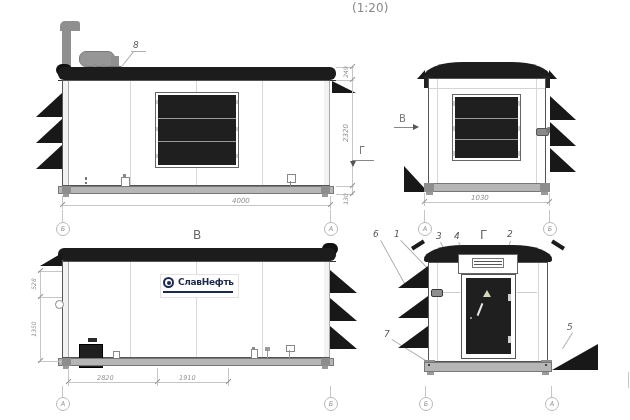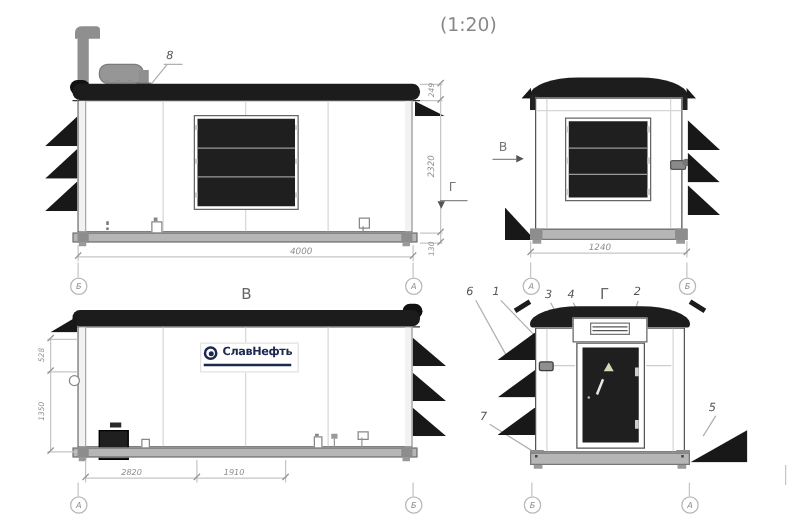--- a/index.html
+++ b/index.html
@@ -38,21 +38,21 @@
   .marker{position:absolute;font-size:10px;color:#777;line-height:1;}
   .arr-r{position:absolute;width:0;height:0;border-top:3px solid transparent;border-bottom:3px solid transparent;border-left:6px solid #555;}
   .arr-d{position:absolute;width:0;height:0;border-left:3px solid transparent;border-right:3px solid transparent;border-top:6px solid #555;}
   .warntri{position:absolute;width:0;height:0;border-left:4px solid transparent;border-right:4px solid transparent;border-bottom:7px solid #d6d6b8;}
 </style>
 </head>
 <body>
 
 <div id="stage">
 
-  <div class="dimtxt" style="left:352px;top:13px;font-size:15px;font-style:normal;color:#888;">(1:20)</div>
+  <div class="dimtxt" style="left:352px;top:2px;font-size:12px;font-style:normal;color:#888;">(1:20)</div>
 
   <div class="grp">
 
     <div class="a gray" style="left:60px;top:21px;width:20px;height:10px;border-radius:5px 3px 0 0;"></div>
     <div class="a gray" style="left:62px;top:29px;width:9px;height:40px;"></div>
     <div class="a" style="left:79px;top:51px;width:34px;height:14px;background:#969696;border:1px solid #7a7a7a;border-radius:7px;"></div>
     <div class="a gray" style="left:84px;top:64px;width:3px;height:6px;"></div>
     <div class="a gray" style="left:93px;top:64px;width:3px;height:6px;"></div>
     <div class="a gray" style="left:102px;top:64px;width:3px;height:6px;"></div>
     <div class="a gray" style="left:111px;top:56px;width:8px;height:11px;"></div>
@@ -163,21 +163,21 @@
     <div class="foot" style="left:424px;top:183px;width:10px;height:9px;"></div>
     <div class="foot" style="left:540px;top:183px;width:10px;height:9px;"></div>
     <div class="tab" style="left:426px;top:192px;width:7px;height:3px;"></div>
     <div class="tab" style="left:541px;top:192px;width:7px;height:3px;"></div>
 
     <div class="dl" style="left:424px;top:193px;width:1px;height:13px;"></div>
     <div class="dl" style="left:549px;top:193px;width:1px;height:13px;"></div>
     <div class="dl" style="left:424px;top:202px;width:126px;height:1px;"></div>
     <div class="tick" style="left:421px;top:201px;"></div>
     <div class="tick" style="left:546px;top:201px;"></div>
-    <div class="dimtxt" style="left:471px;top:195px;">1240</div>
+    <div class="dimtxt" style="left:471px;top:195px;">1030</div>
 
     <div class="dl" style="left:424px;top:210px;width:1px;height:12px;"></div>
     <div class="dl" style="left:549px;top:210px;width:1px;height:12px;"></div>
     <div class="bub" style="left:418px;top:222px;">А</div>
     <div class="bub" style="left:543px;top:222px;">Б</div>
 
     <div class="marker" style="left:399px;top:114px;">В</div>
     <div class="dl" style="left:394px;top:127px;width:19px;height:1px;background:#888;"></div>
     <div class="arr-r" style="left:413px;top:124px;"></div>
     <div class="marker" style="left:359px;top:146px;">Г</div>

